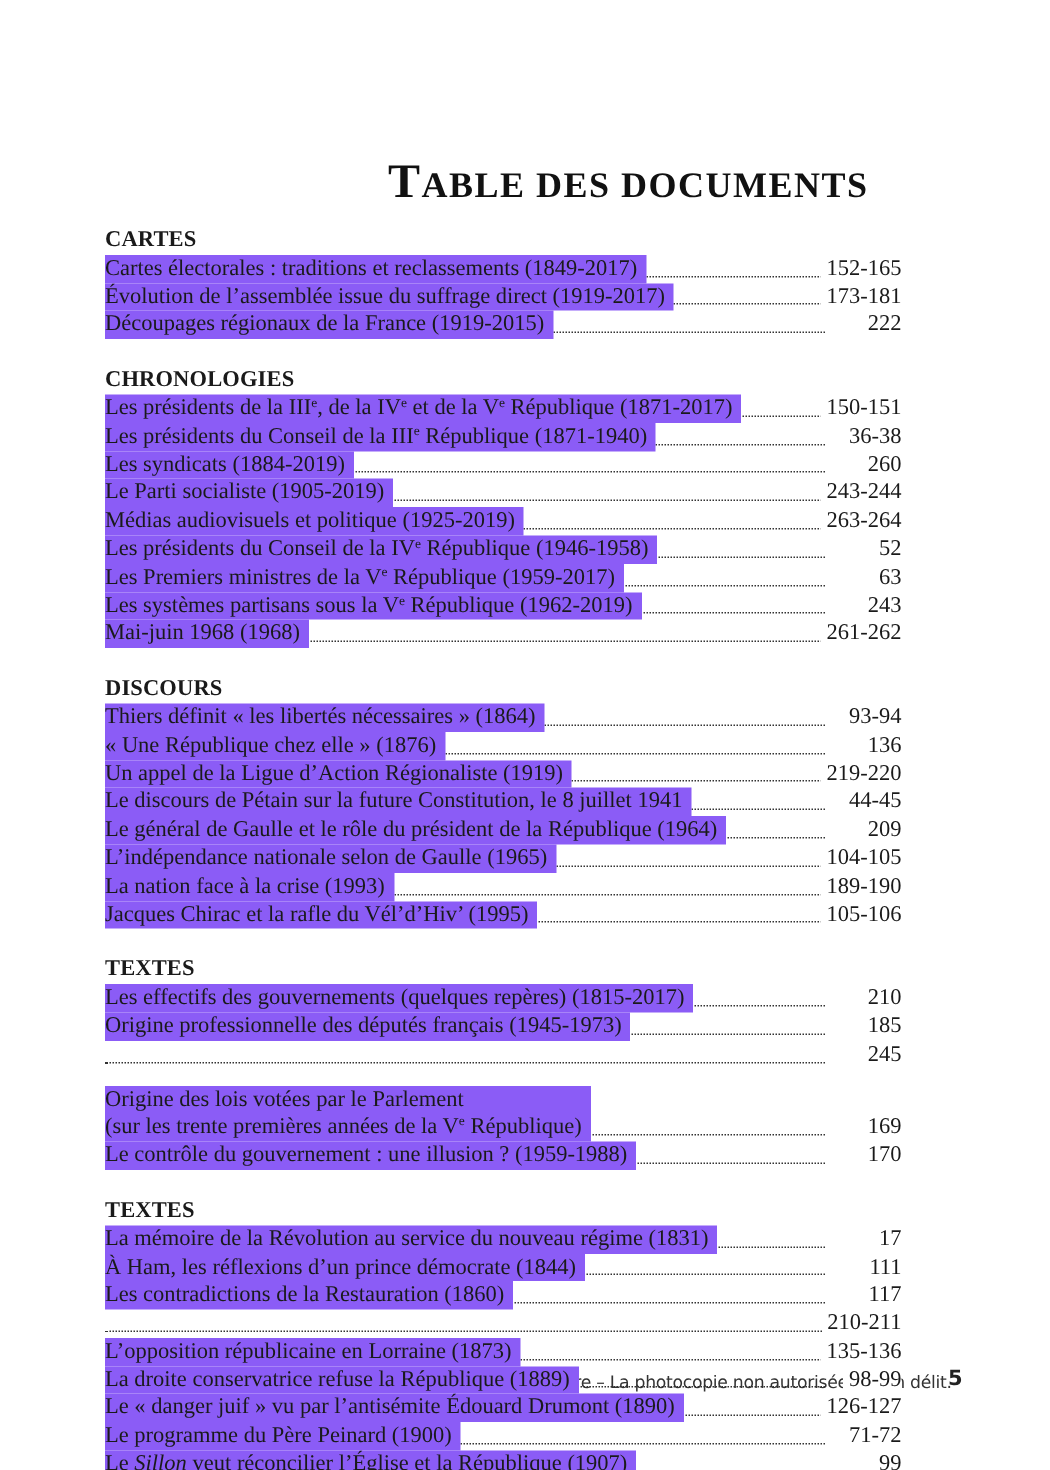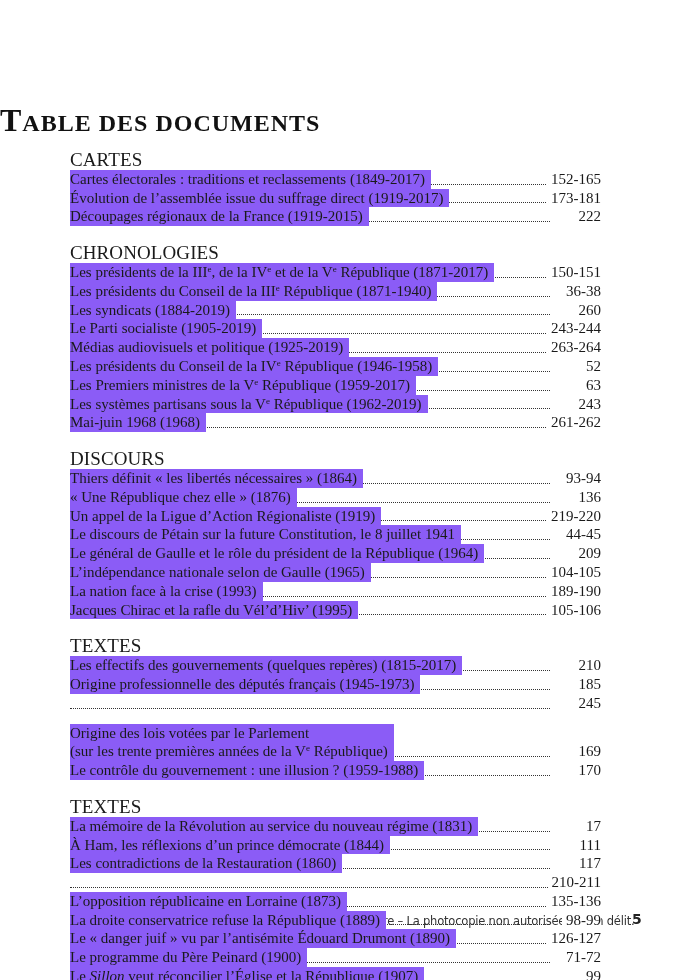--- a/index.html
+++ b/index.html
@@ -13,42 +13,42 @@
       position: relative;
       overflow: hidden;
       color: #1a1a1a;
       font-family: "Liberation Serif", "DejaVu Serif", serif;
     }
     .page-title {
       position: absolute;
       top: 86px;
       left: 0;
       width: 579px;
-      text-align: left;
+      text-align: right;
       font-family: "Liberation Serif", serif;
       font-weight: bold;
       font-size: 24px;
       letter-spacing: 1px;
       color: #111;
     }
     .page-title .cap {
       font-size: 32px;
     }
     .toc {
       position: absolute;
       top: 151px;
       left: 70px;
       width: 531px;
     }
     .section {
       margin-bottom: 18px;
     }
     .section-heading {
-      font-weight: normal;
-      font-size: 19px;
+      font-weight: bold;
+      font-size: 15px;
       line-height: 18.8px;
       height: 18.8px;
       letter-spacing: 0.1px;
     }
     .entry {
       position: relative;
       font-size: 15px;
       line-height: 18.8px;
       height: 18.8px;
       white-space: nowrap;

